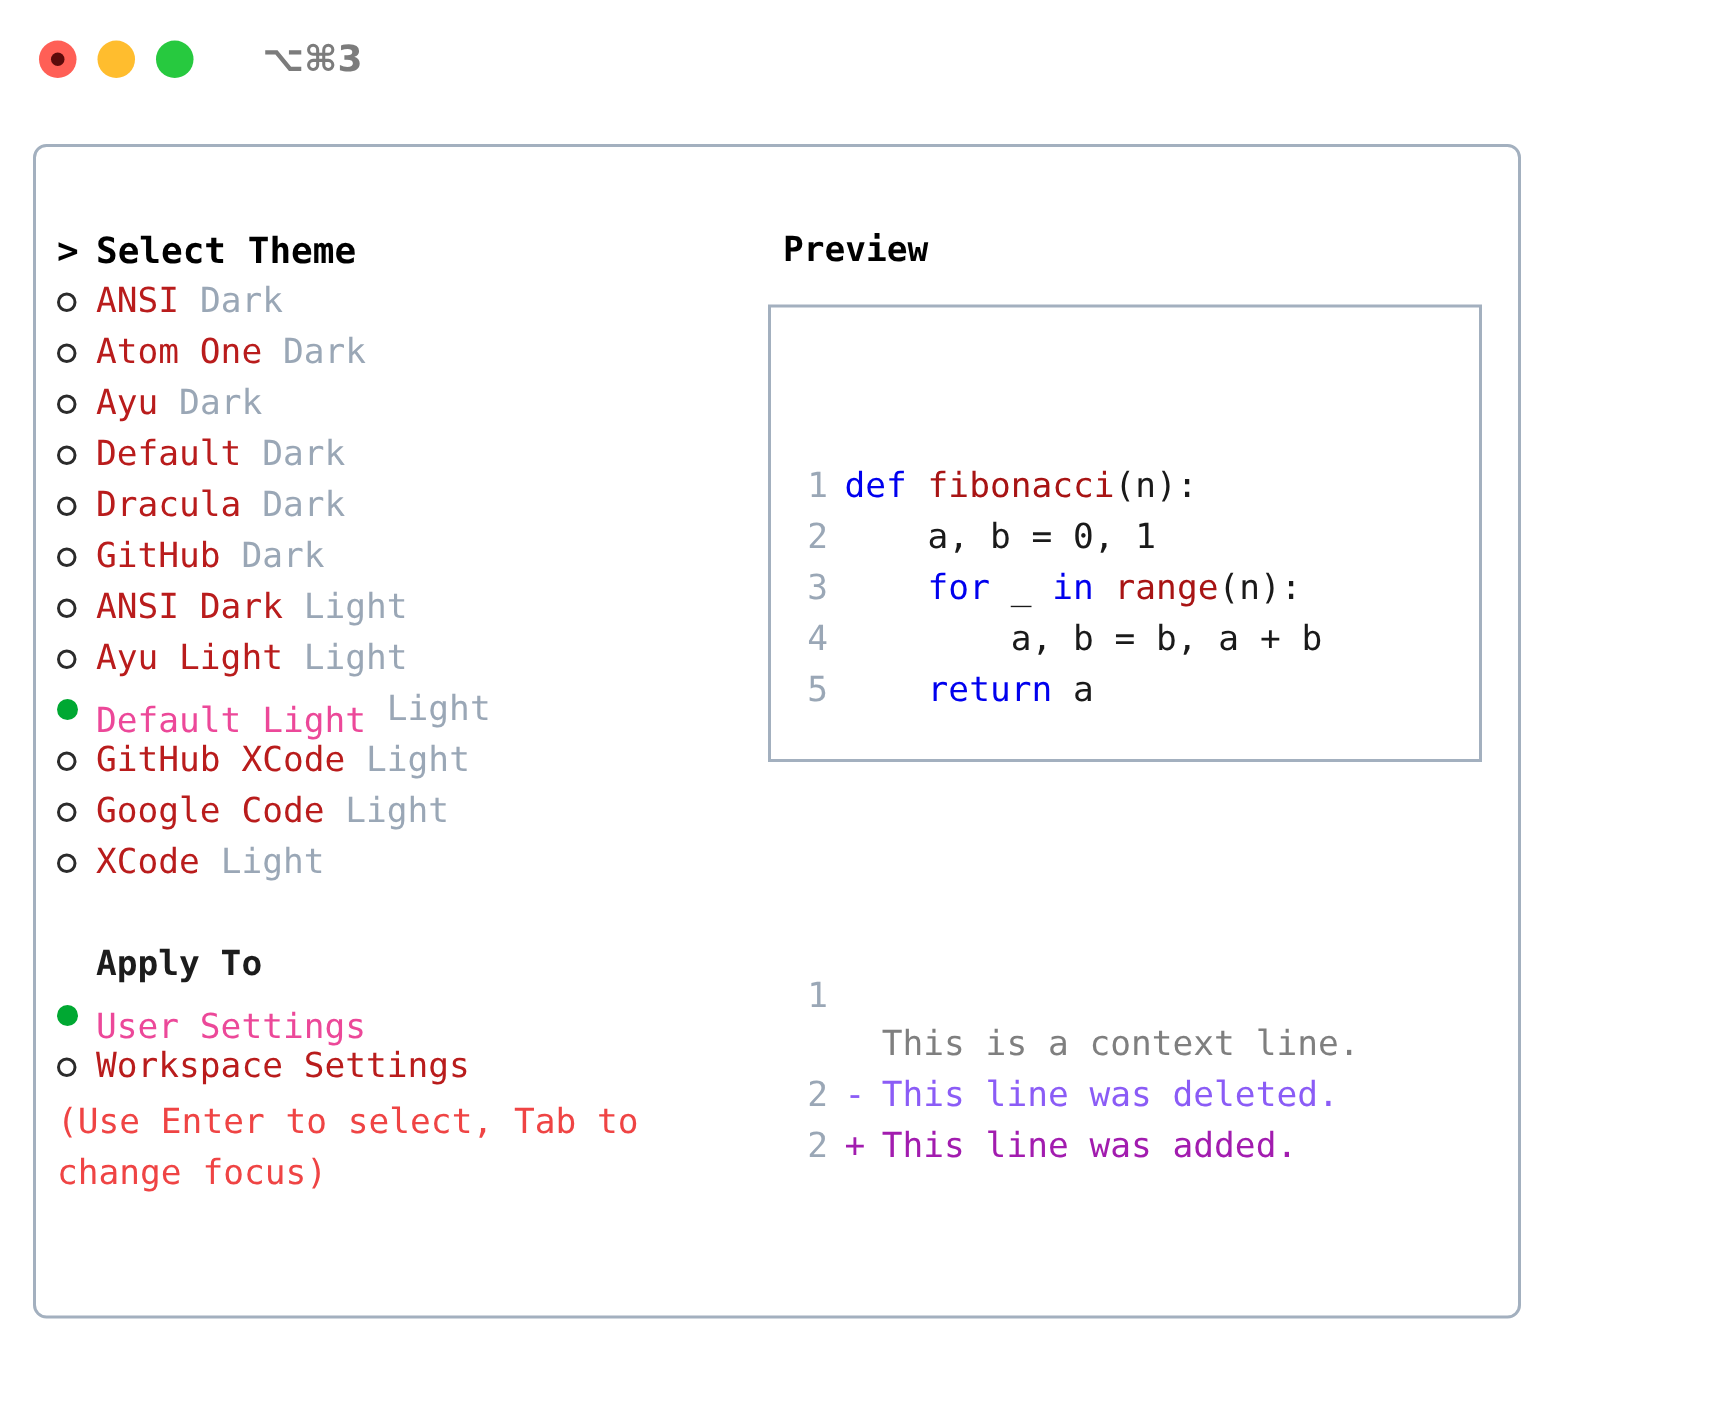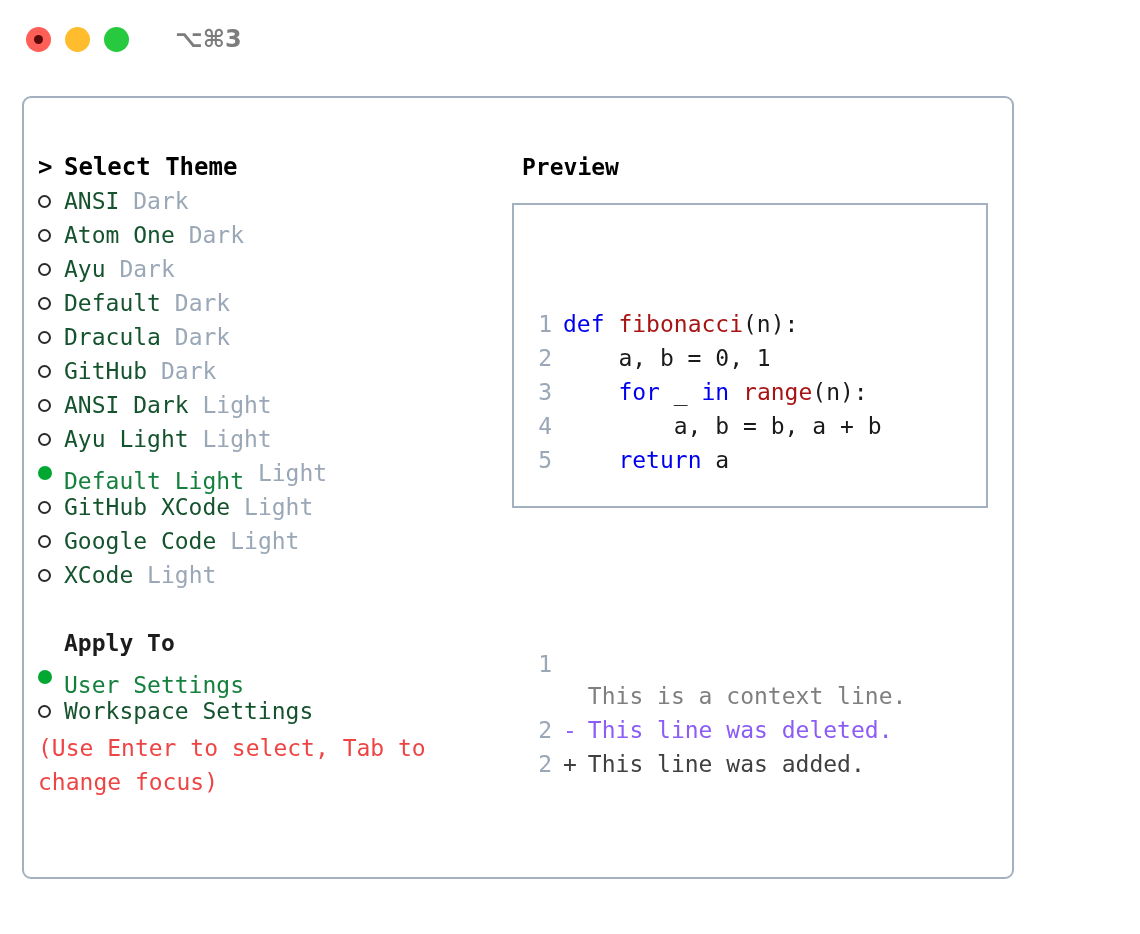--- a/index.html
+++ b/index.html
@@ -98,22 +98,22 @@
     border: 2px solid #2b2b2b;
     border-radius: 50%;
     box-sizing: border-box;
   }
   .bullet-filled {
     width: 14px; height: 14px;
     border-radius: 50%;
     background: #00a832;
   }
 
-  .label      { color: #14532d; }
-  .label.sel  { color: #15803d; margin-top: 16px; }
+  .label      { color: #b91c1c; }
+  .label.sel  { color: #ec4899; margin-top: 16px; }
   .meta       { color: #9aa7b6; }
 
   .spacer-row { height: 34px; }
 
   .section-title {
     color: #1c1c1c;
     font-weight: bold;
     font-size: 23px;
   }
 
@@ -165,21 +165,21 @@
 
   .kw   { color: #0000ee; }
   .fn   { color: #a81414; }
   .plain{ color: #1a1a1a; }
 
   .blank-line { height: 34px; }
 
   .dmark { display: inline-block; width: 11px; }
   .d-ctx { color: #7f7f7f; margin-top: 32px; }
   .d-del { color: #8b5cf6; }
-  .d-add { color: #404040; }
+  .d-add { color: #a21caf; }
 </style>
 </head>
 <body>
 
 <div class="window">
 
   <div class="titlebar">
     <div class="lights">
       <div class="light red">
         <div class="dot"></div>

